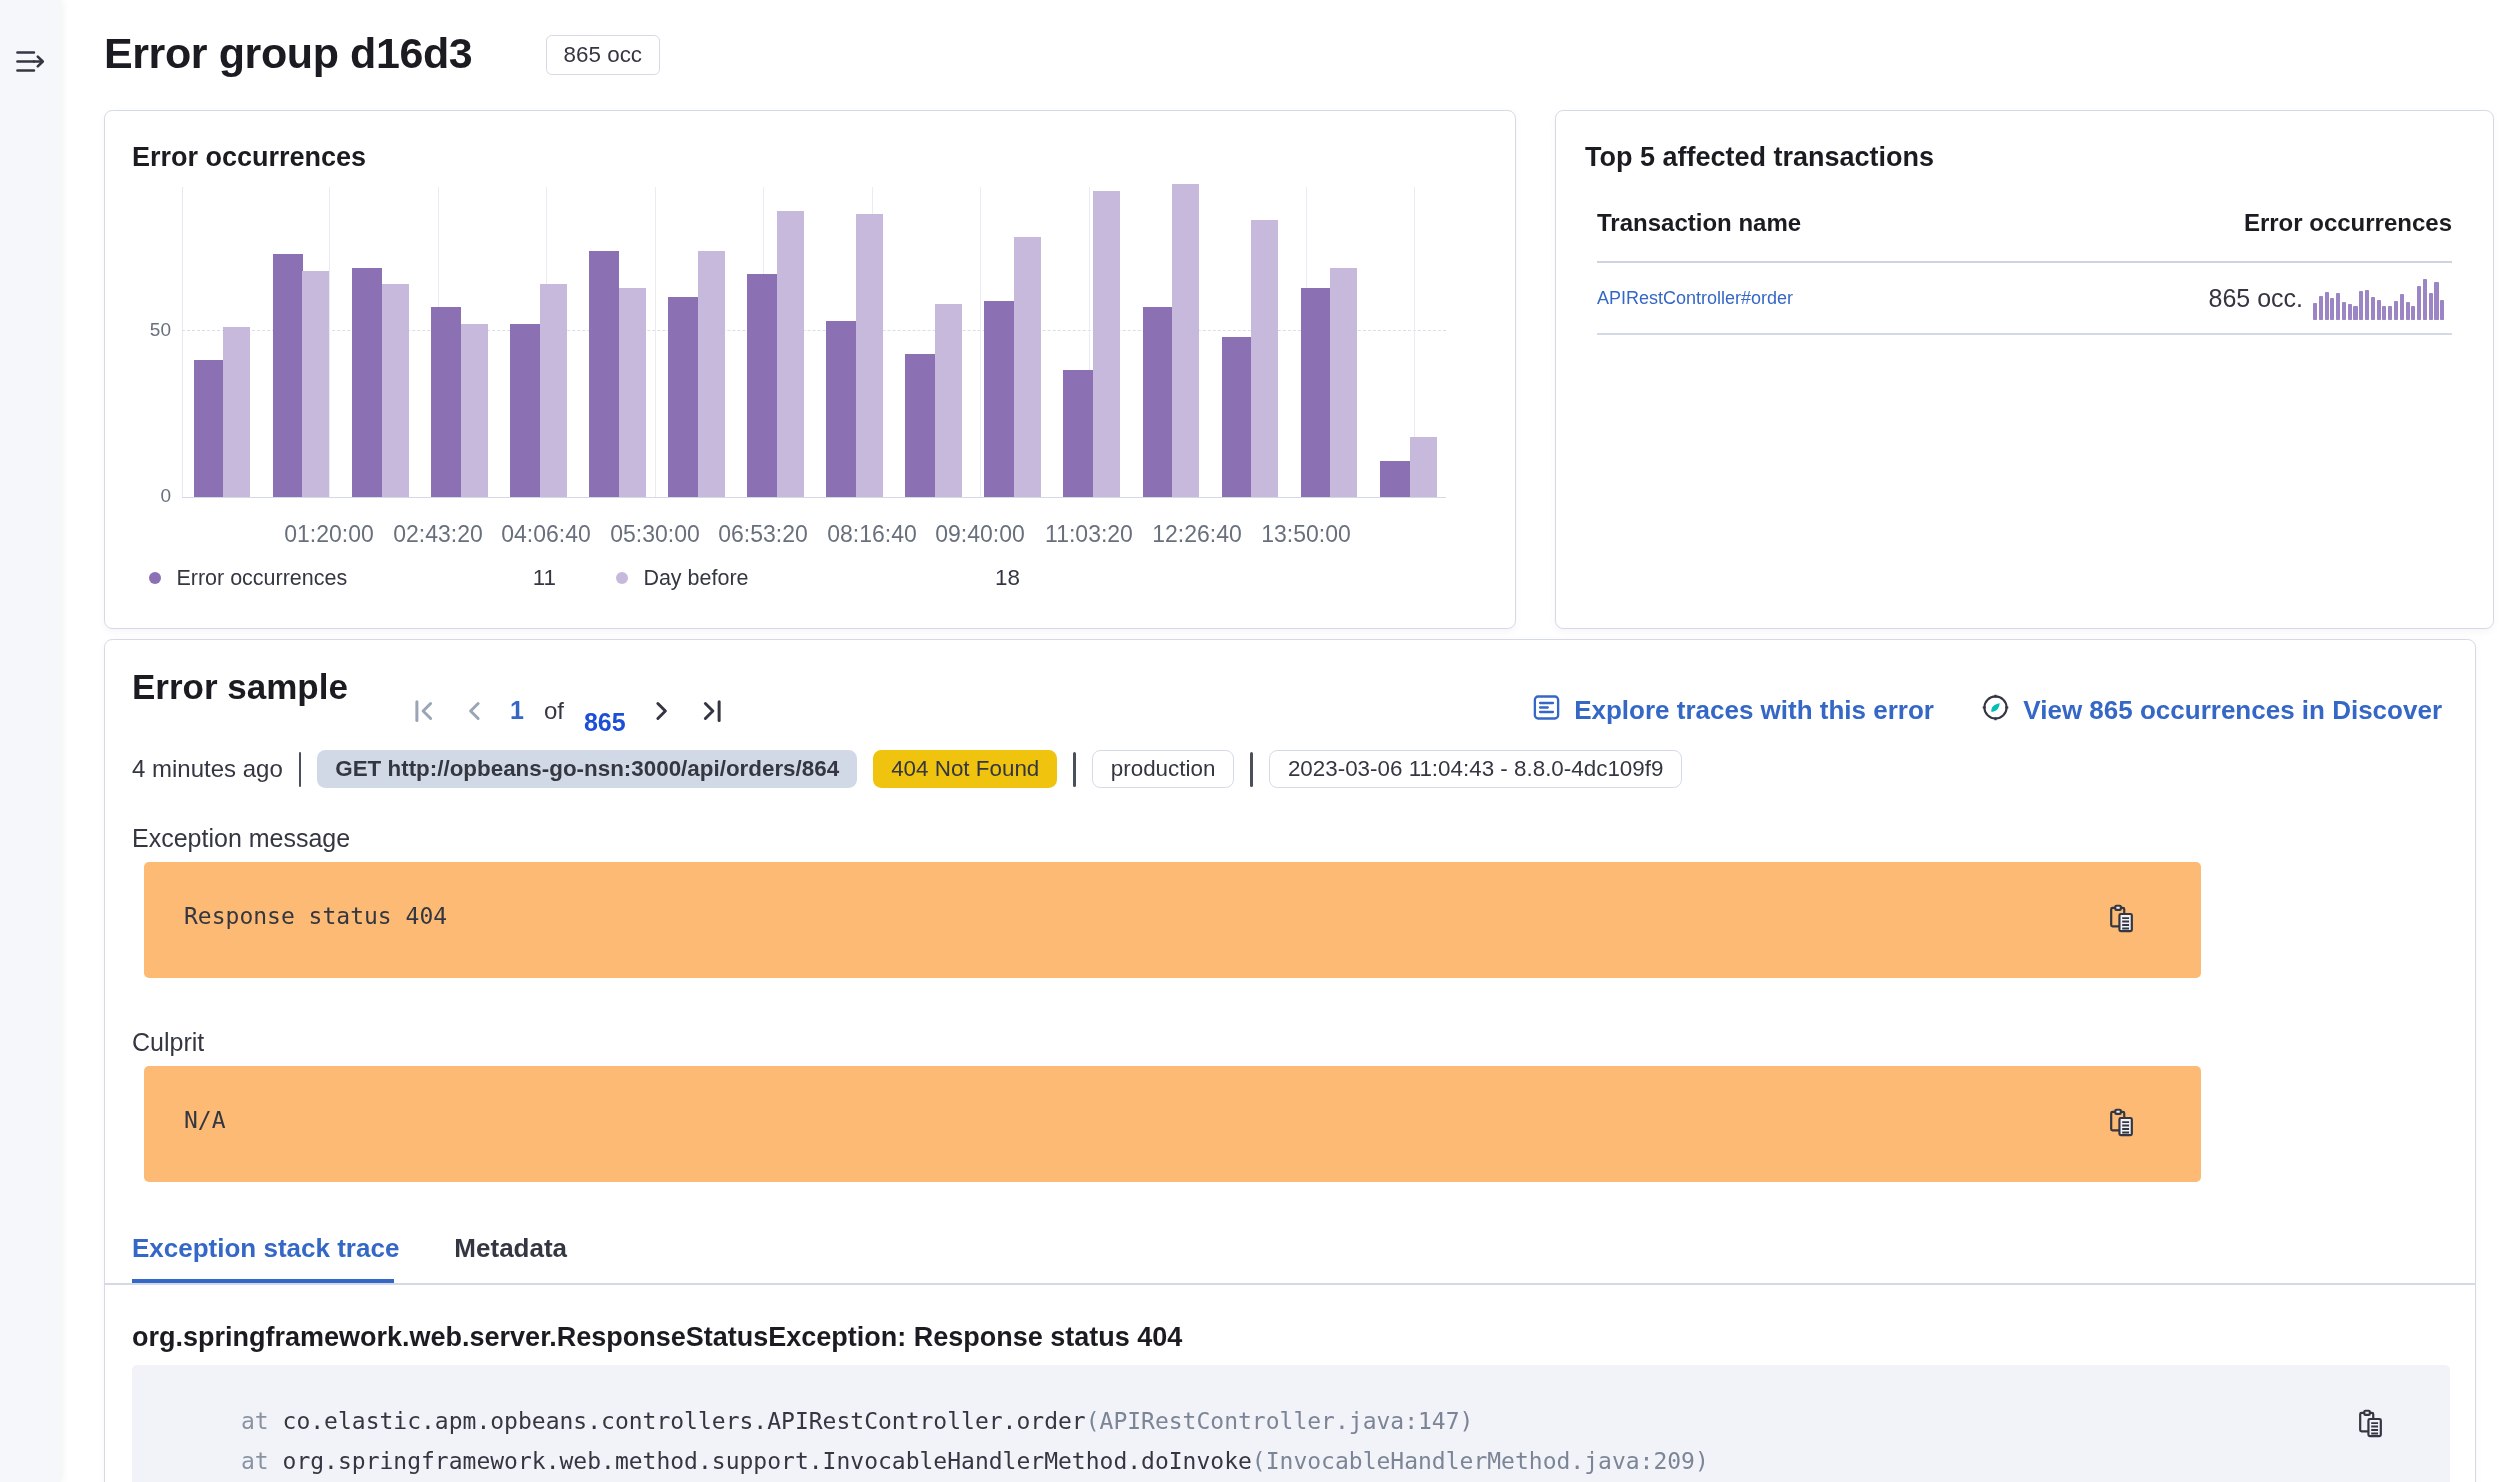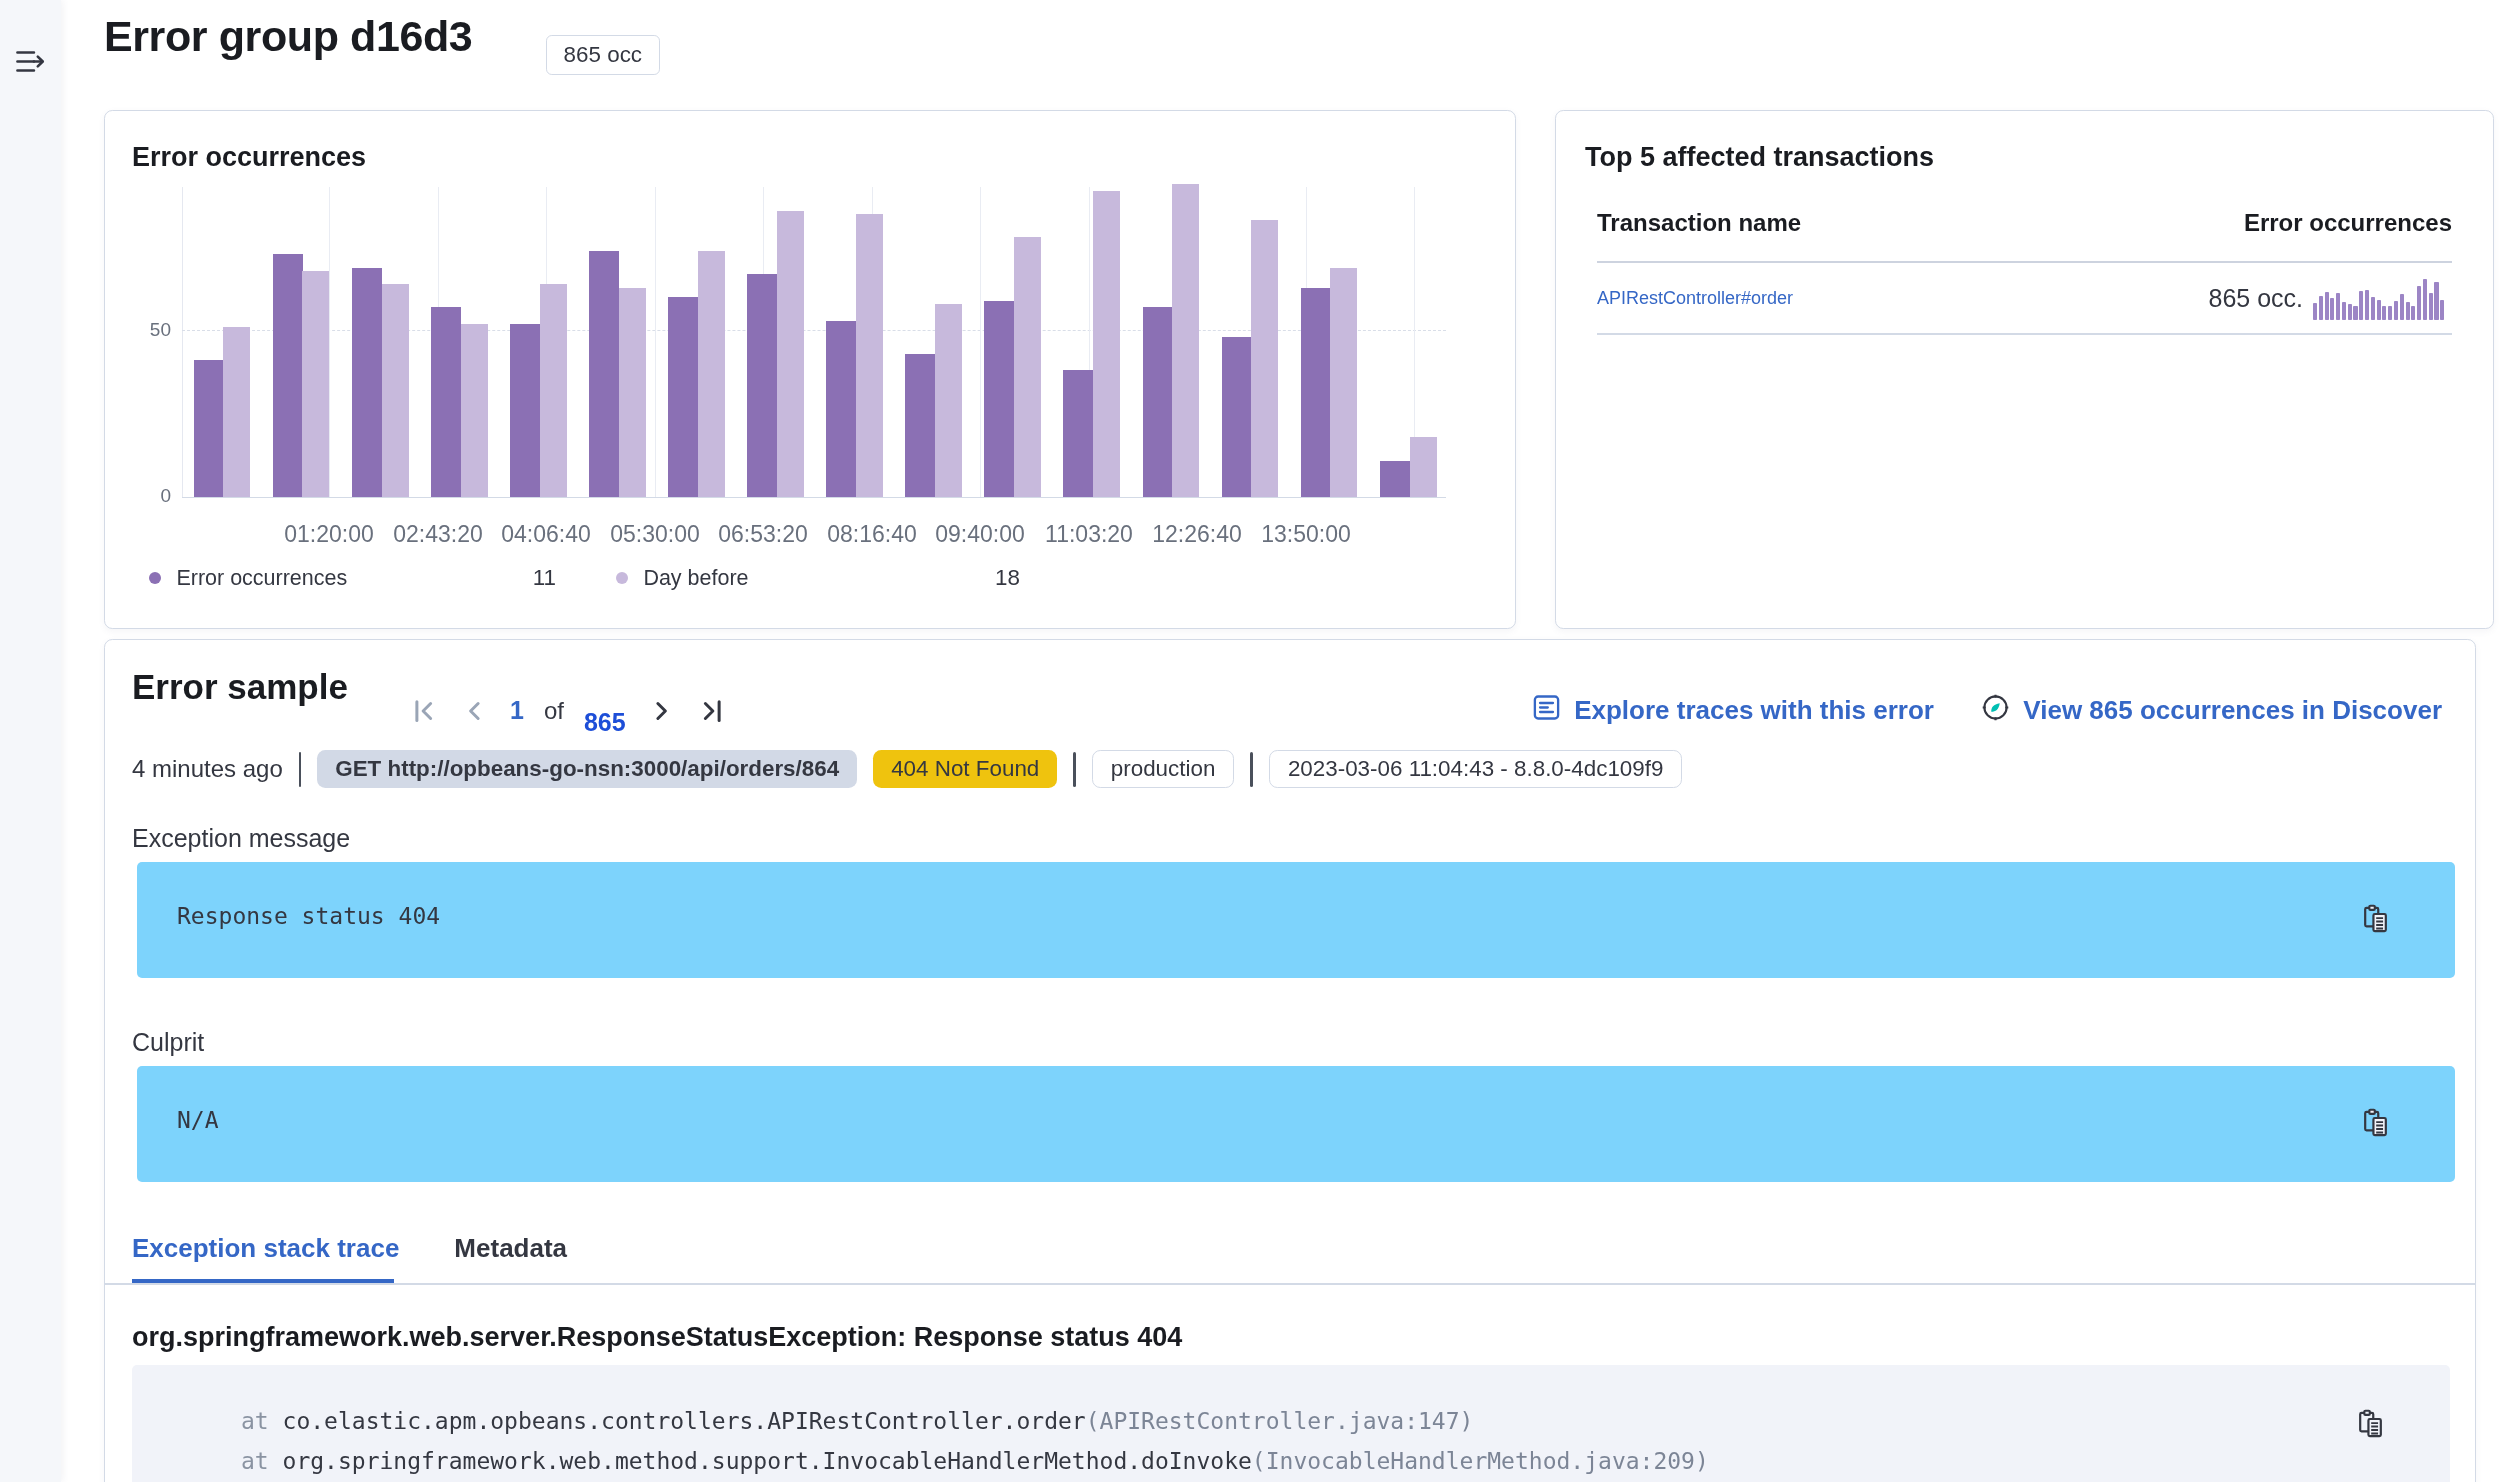--- a/index.html
+++ b/index.html
@@ -8,21 +8,21 @@
     -webkit-font-smoothing:antialiased; }
   .abs { position:absolute; }
 
   
   .left-rail { position:absolute; left:0; top:0; width:61px; height:1482px;
     background:#F5F7FA; box-shadow:1.7px 0 6.6px rgba(80,90,120,0.07); z-index:5; }
   .menu-btn { position:absolute; left:14px; top:45px; width:33px; height:33px;
     background:none; border:none; cursor:pointer; }
 
   
-  .page-title { position:absolute; left:104px; top:12px; font-size:43px; font-weight:700;
+  .page-title { position:absolute; left:104px; top:29px; font-size:43px; font-weight:700;
     color:#1A1C21; letter-spacing:-0.4px; }
   .title-badge { position:absolute; left:546px; top:35px; height:40px; line-height:38px;
     padding:0 16.6px; border:0.8px solid #D3DAE6; border-radius:5.8px; font-size:22.4px;
     font-weight:500; color:#343741; background:#fff; }
 
   
   .panel { position:absolute; background:#fff; border:0.8px solid #D3DAE6; border-radius:8.3px;
     box-shadow:0 2.5px 6.6px rgba(100,110,140,0.06); }
   #panelA { left:104px; top:110px; width:1412px; height:519px; }
   #panelB { left:1555px; top:110px; width:939px; height:519px; }
@@ -70,21 +70,21 @@
   .meta-row { position:absolute; left:27px; top:109px; height:40px; display:flex; align-items:center; gap:16px; }
   .meta-age { font-size:24px; color:#343741; }
   .meta-div { width:2.5px; height:35px; background:#4A505B; border-radius:1.7px; }
   .badge { height:38px; line-height:38px; padding:0 18px; border-radius:8.3px; font-size:22.4px;
     font-weight:500; color:#343741; white-space:nowrap; }
   .badge-gray { background:#D2D9E6; font-weight:600; }
   .badge-yellow { background:#EFC30E; }
   .badge-hollow { background:#fff; border:0.8px solid #D3DAE6; line-height:36px; }
 
   .sec-label { position:absolute; left:27px; font-size:25px; color:#343741; }
-  .code-box { position:absolute; left:32px; width:2318px; background:#7dd3fc; border-radius:5px; }
+  .code-box { position:absolute; left:39px; width:2057px; background:#fdba74; border-radius:5px; }
   .code-text { position:absolute; left:40px; top:41px; font-family:"DejaVu Sans Mono","Liberation Mono",monospace;
     font-size:23px; color:#343741; }
   .copy-btn { position:absolute; right:63px; top:41px; width:33px; height:33px; background:none; border:none; cursor:pointer; padding:0; }
 
   
   .tabs { position:absolute; left:27px; top:593px; display:flex; gap:55px; }
   .tab { font-size:26px; font-weight:600; cursor:pointer; padding-bottom:25px; }
   .tab-active { color:#3567C6; }
   .tab-idle { color:#343741; }
   .tab-underline { position:absolute; left:27px; top:639px; width:262px; height:4.1px; background:#3567C6; }

